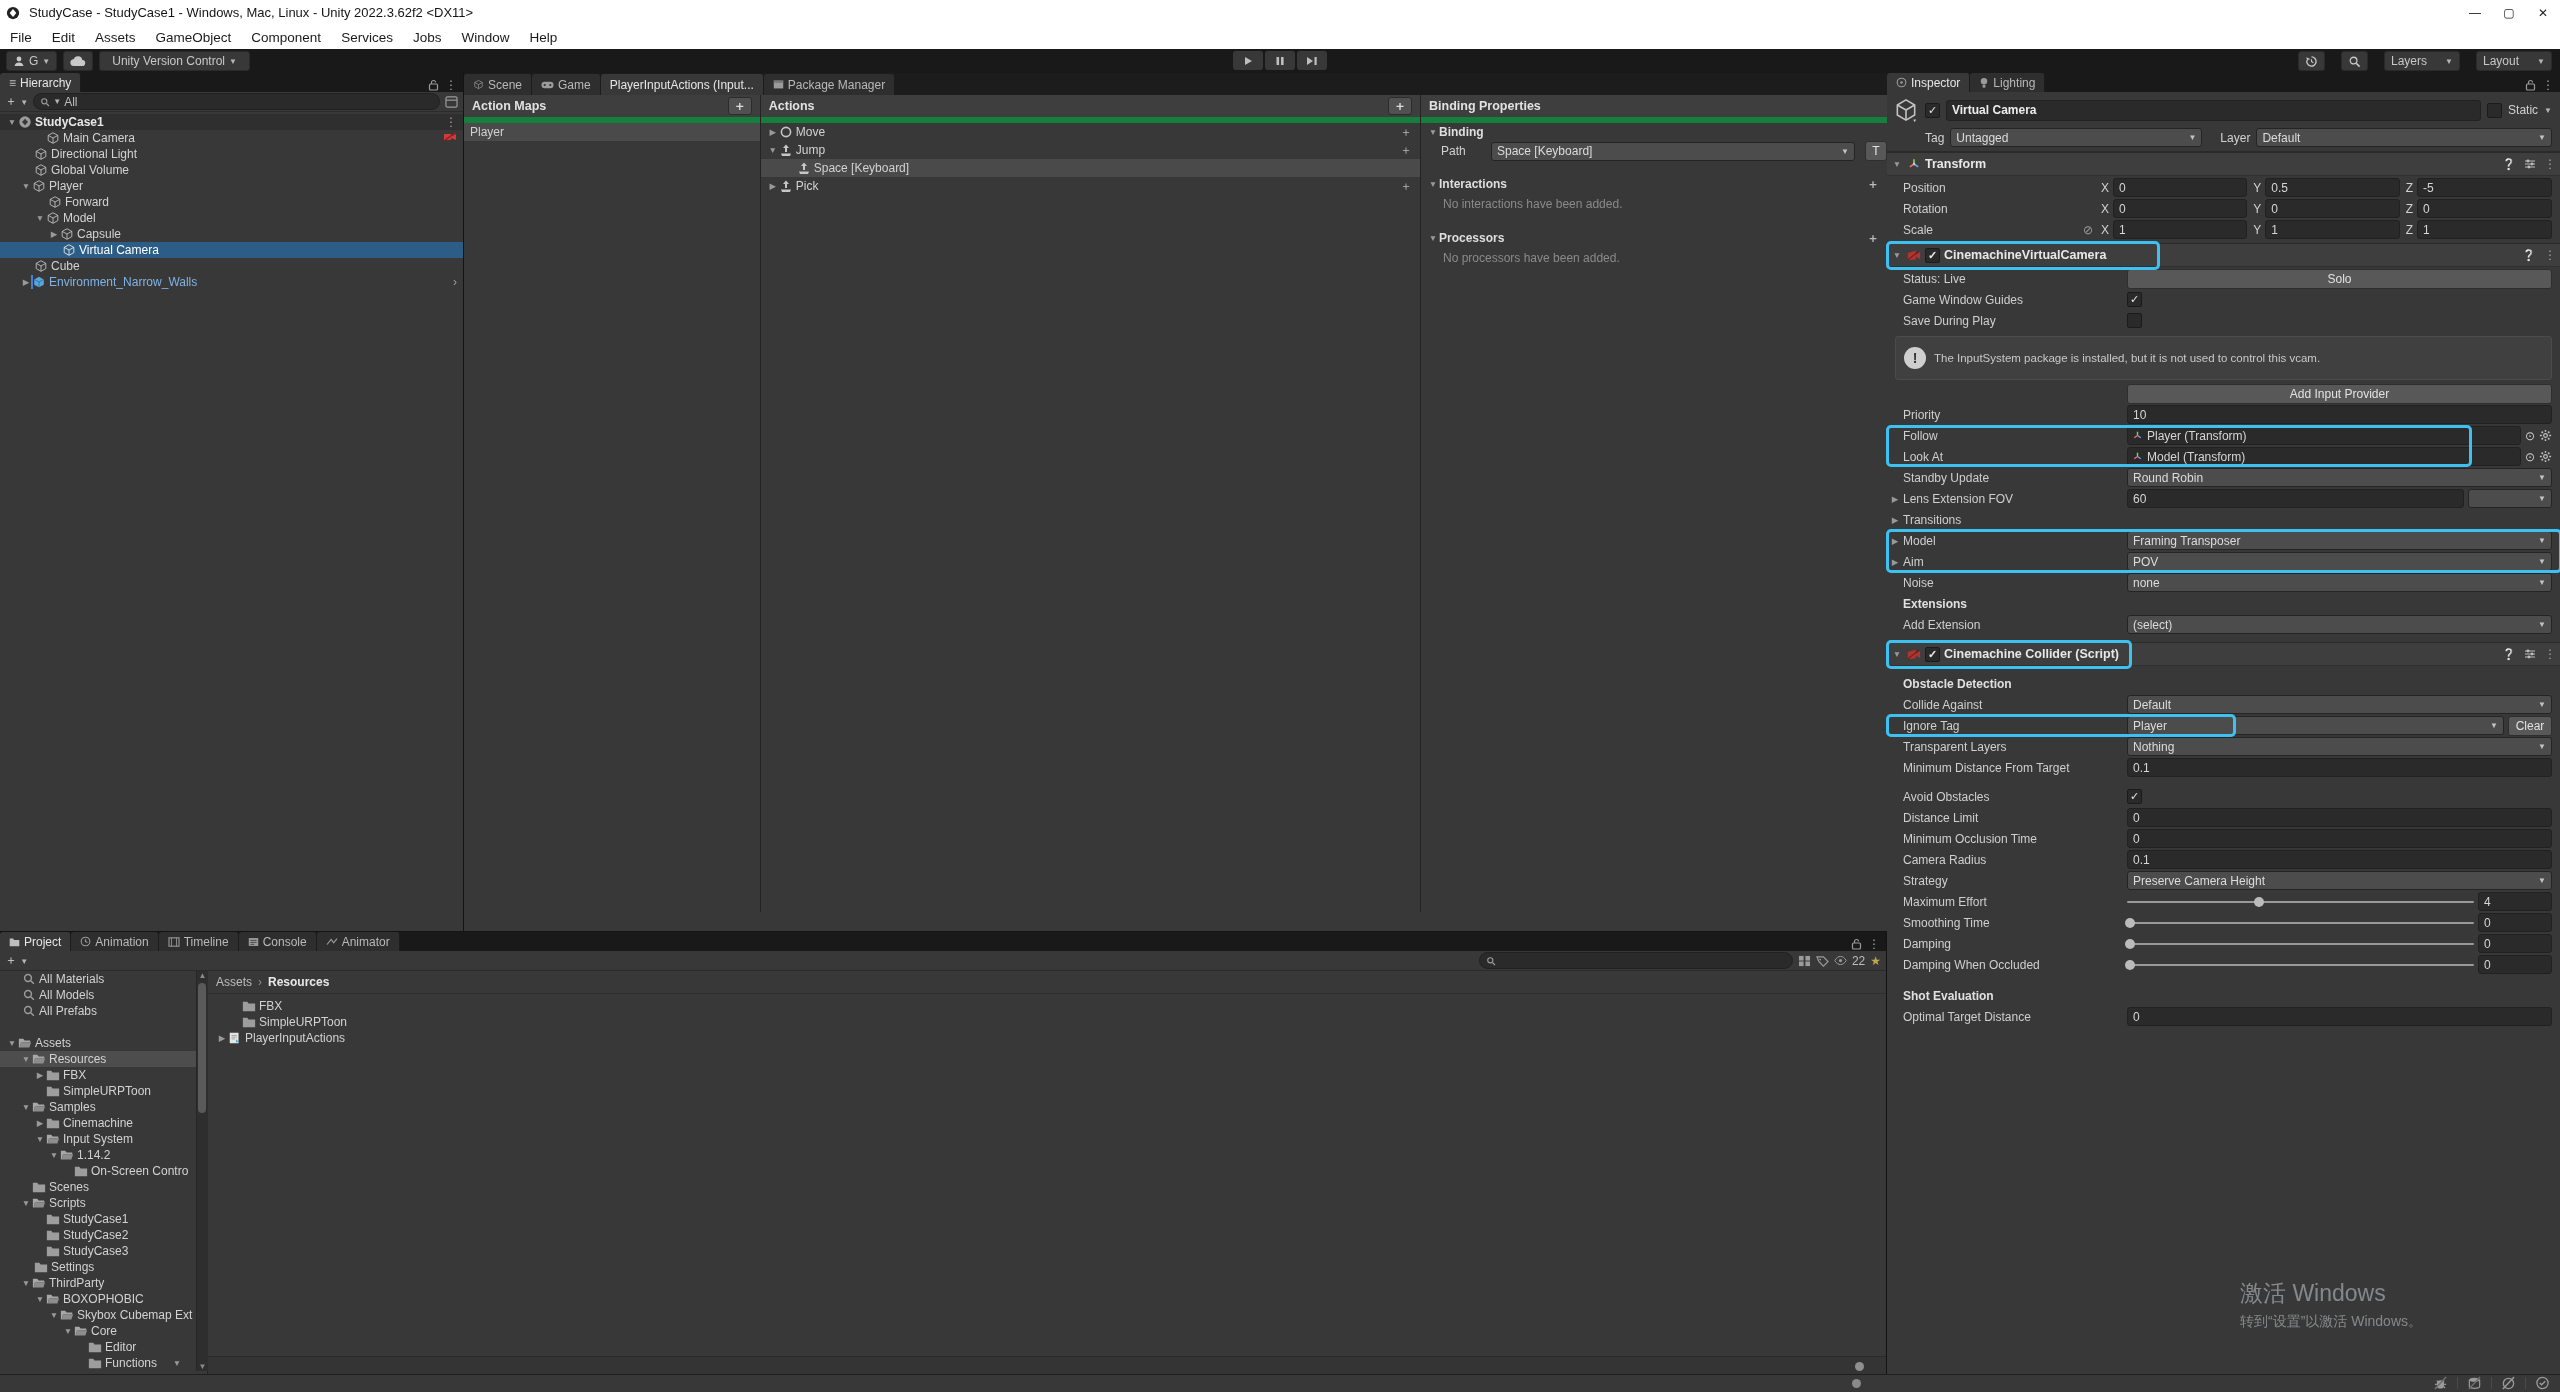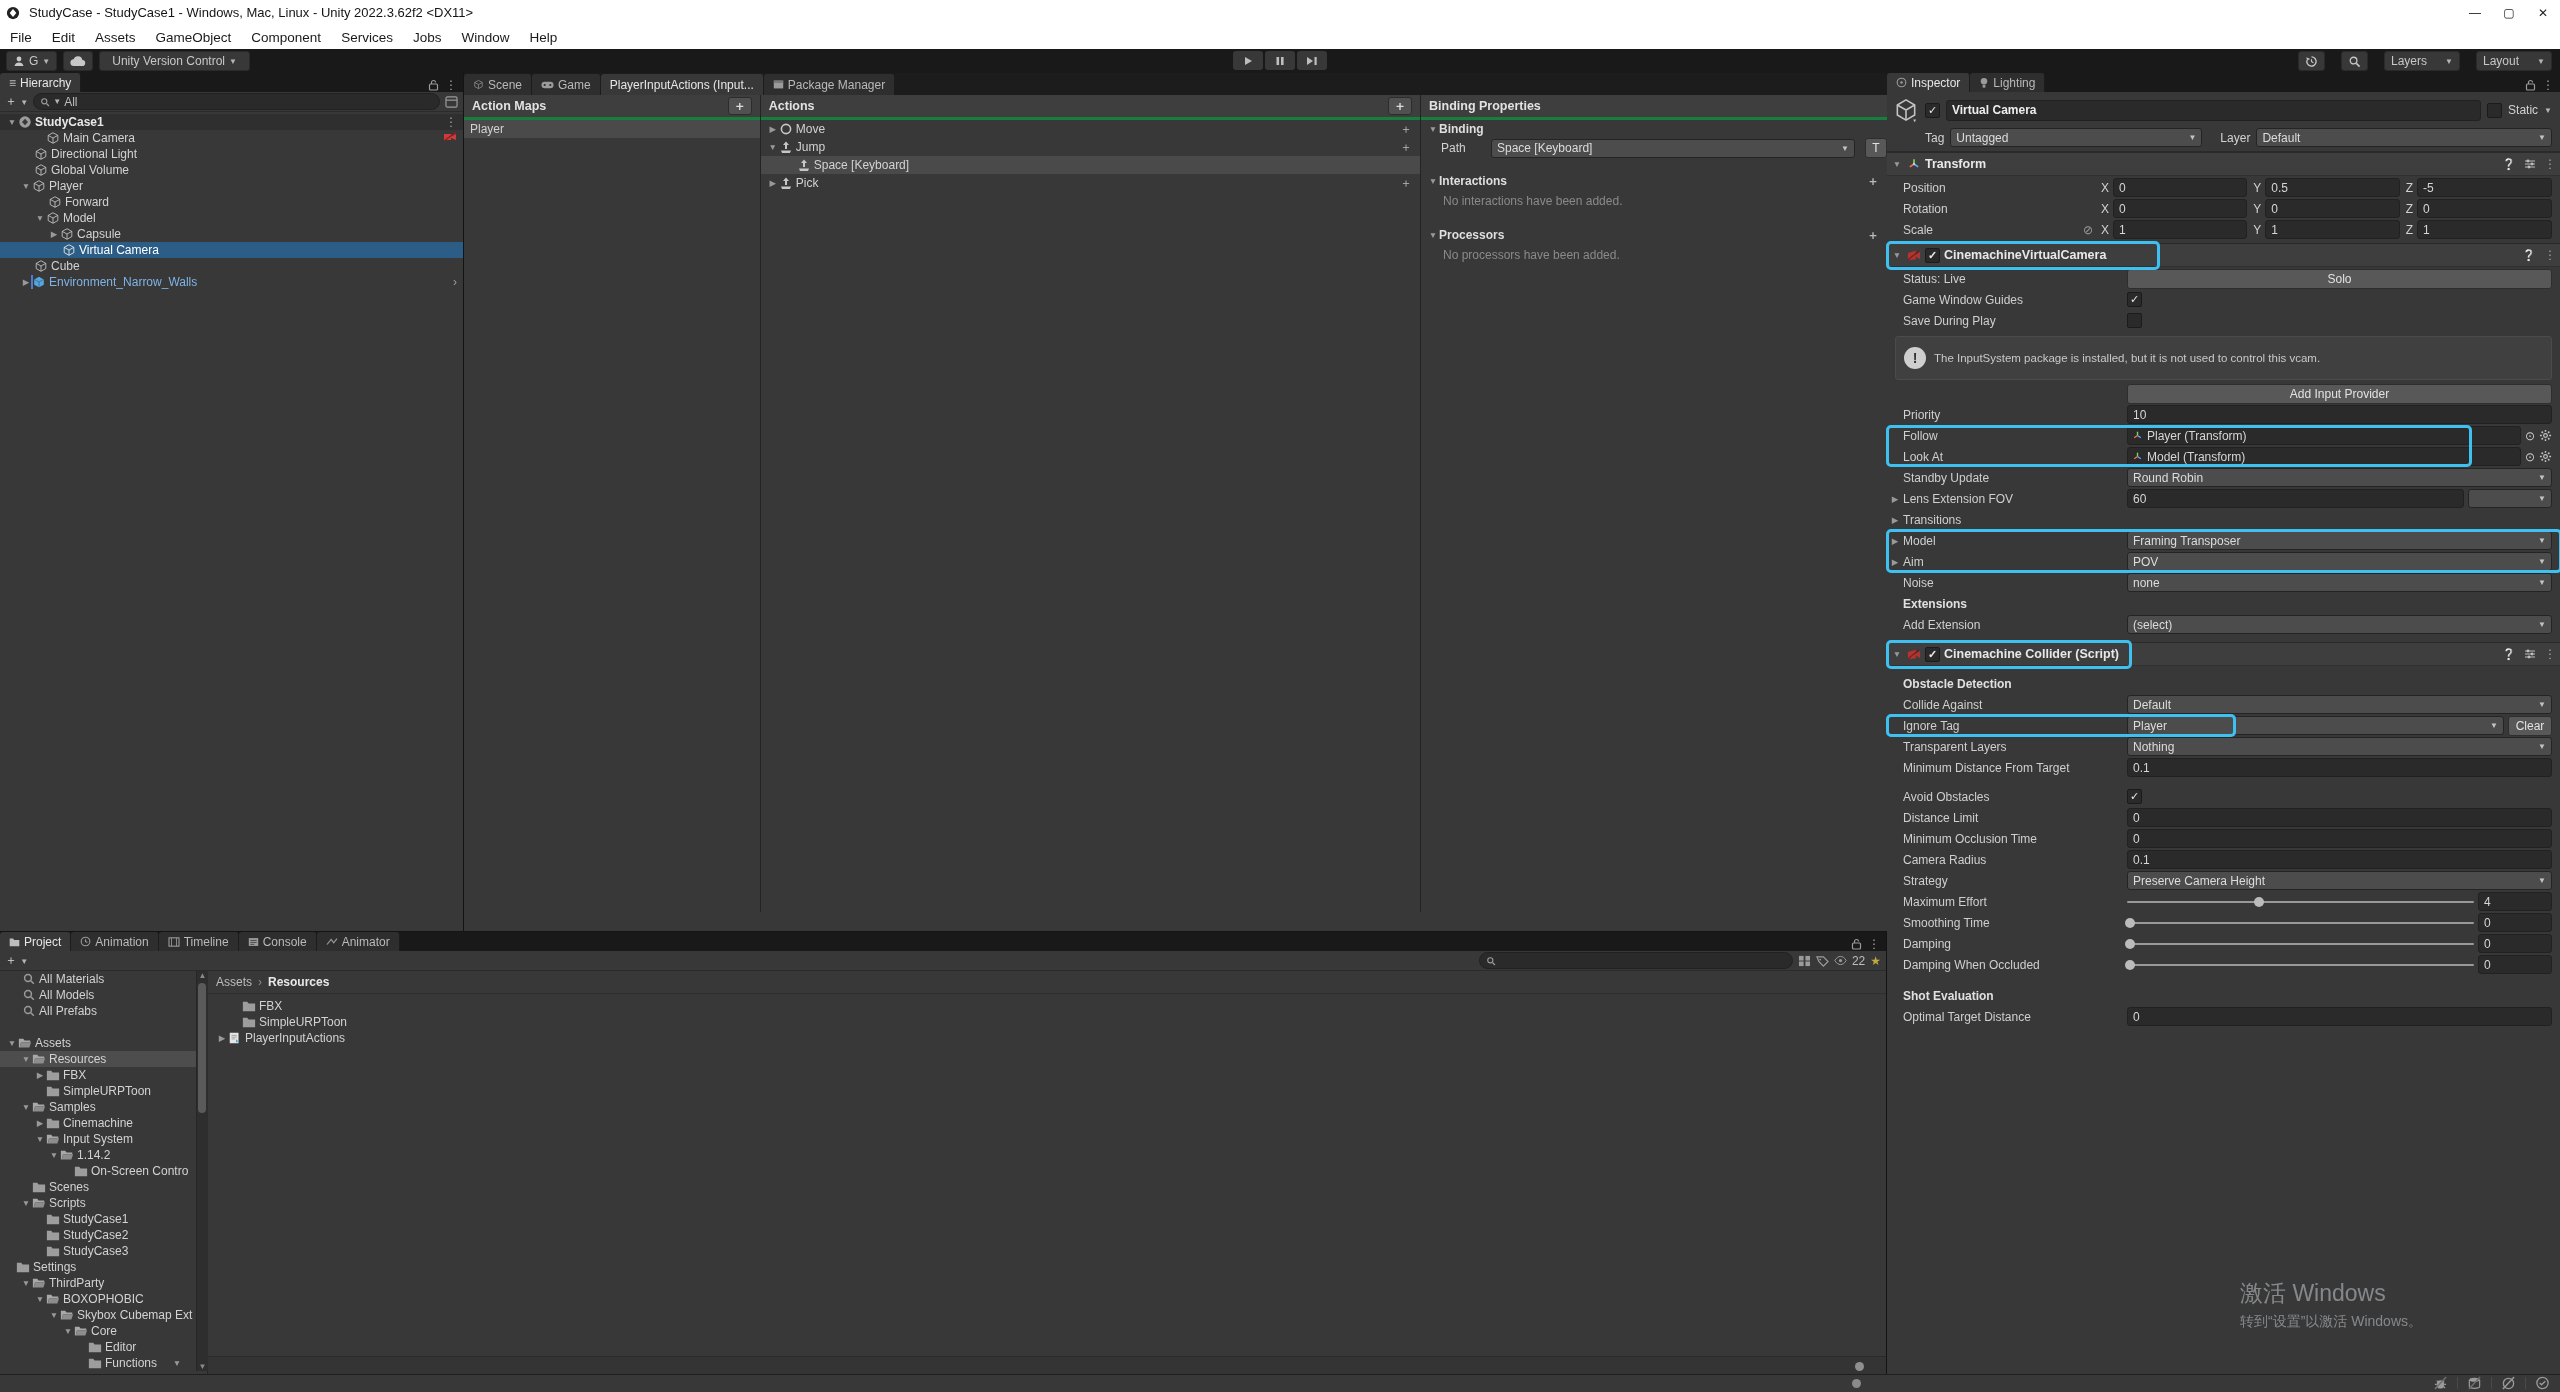--- a/index.html
+++ b/index.html
@@ -53,21 +53,21 @@
   .icn{width:14px;height:14px;flex:none;margin-right:3px;}
   .blue{color:#7fb3e6;}
   .rowend{position:absolute;right:6px;top:1px;}
   
   #inputwin{left:464px;top:73px;width:1423px;height:858px;background:#383838;}
   #iaTabs{height:22px;background:#1c1c1c;display:flex;align-items:flex-end;}
   #iaTabs .tab{height:21px;}
   #ctlrow{height:19px;background:#383838;border-bottom:1px solid #2a2a2a;display:flex;align-items:center;padding:0 6px;gap:14px;}
   .cols{display:flex;height:817px;}
   .col{position:relative;}
-  .colhead{height:22px;background:#3e3e3e;border-bottom:3px solid #15803d;display:flex;align-items:center;
+  .colhead{height:22px;background:#3e3e3e;border-bottom:6px solid #15803d;display:flex;align-items:center;
            padding:0 8px;font-weight:bold;font-size:12.5px;color:#e2e2e2;}
   .plusbtn{margin-left:auto;width:22px;height:16px;background:#515151;border:1px solid #2c2c2c;border-radius:3px;
            display:flex;align-items:center;justify-content:center;color:#ddd;}
   .arow{height:18px;display:flex;align-items:center;padding-left:6px;position:relative;}
   .arow.sel{background:#4a4a4a;}
   .aplus{position:absolute;right:8px;color:#bbb;}
   .secthead{height:18px;display:flex;align-items:center;font-weight:bold;color:#dfdfdf;padding:0 6px;position:relative;}
   .dimtxt{color:#8a8a8a;}
   
   #project{left:0;top:931px;width:1886px;height:443px;background:#383838;border-right:1px solid #141414;border-top:1px solid #141414;}
@@ -619,21 +619,21 @@
             <path d="M1 2h5l1.5 2H15v9H1z" fill="#9d9d9d"></path>
           </svg>
         <span>StudyCase2</span>
       </div>
       <div class="prow" style="padding-left:46px">
         <svg class="icn" viewBox="0 0 16 14">
             <path d="M1 2h5l1.5 2H15v9H1z" fill="#9d9d9d"></path>
           </svg>
         <span>StudyCase3</span>
       </div>
-      <div class="prow" style="padding-left:16px">
+      <div class="prow" style="padding-left:34px">
         <svg class="icn" viewBox="0 0 16 14">
             <path d="M1 2h5l1.5 2H15v9H1z" fill="#9d9d9d"></path>
           </svg>
         <span>Settings</span>
       </div>
       <div class="prow" style="padding-left:20px">
         <span class="fold">▼</span>
         <svg class="icn" viewBox="0 0 16 14">
             <path d="M1 2h5l1.5 2H14v2H3.5L2 12H1z" fill="#a8a8a8"></path>
             <path d="M3.5 6H15l-2 6H2z" fill="#8d8d8d"></path>

